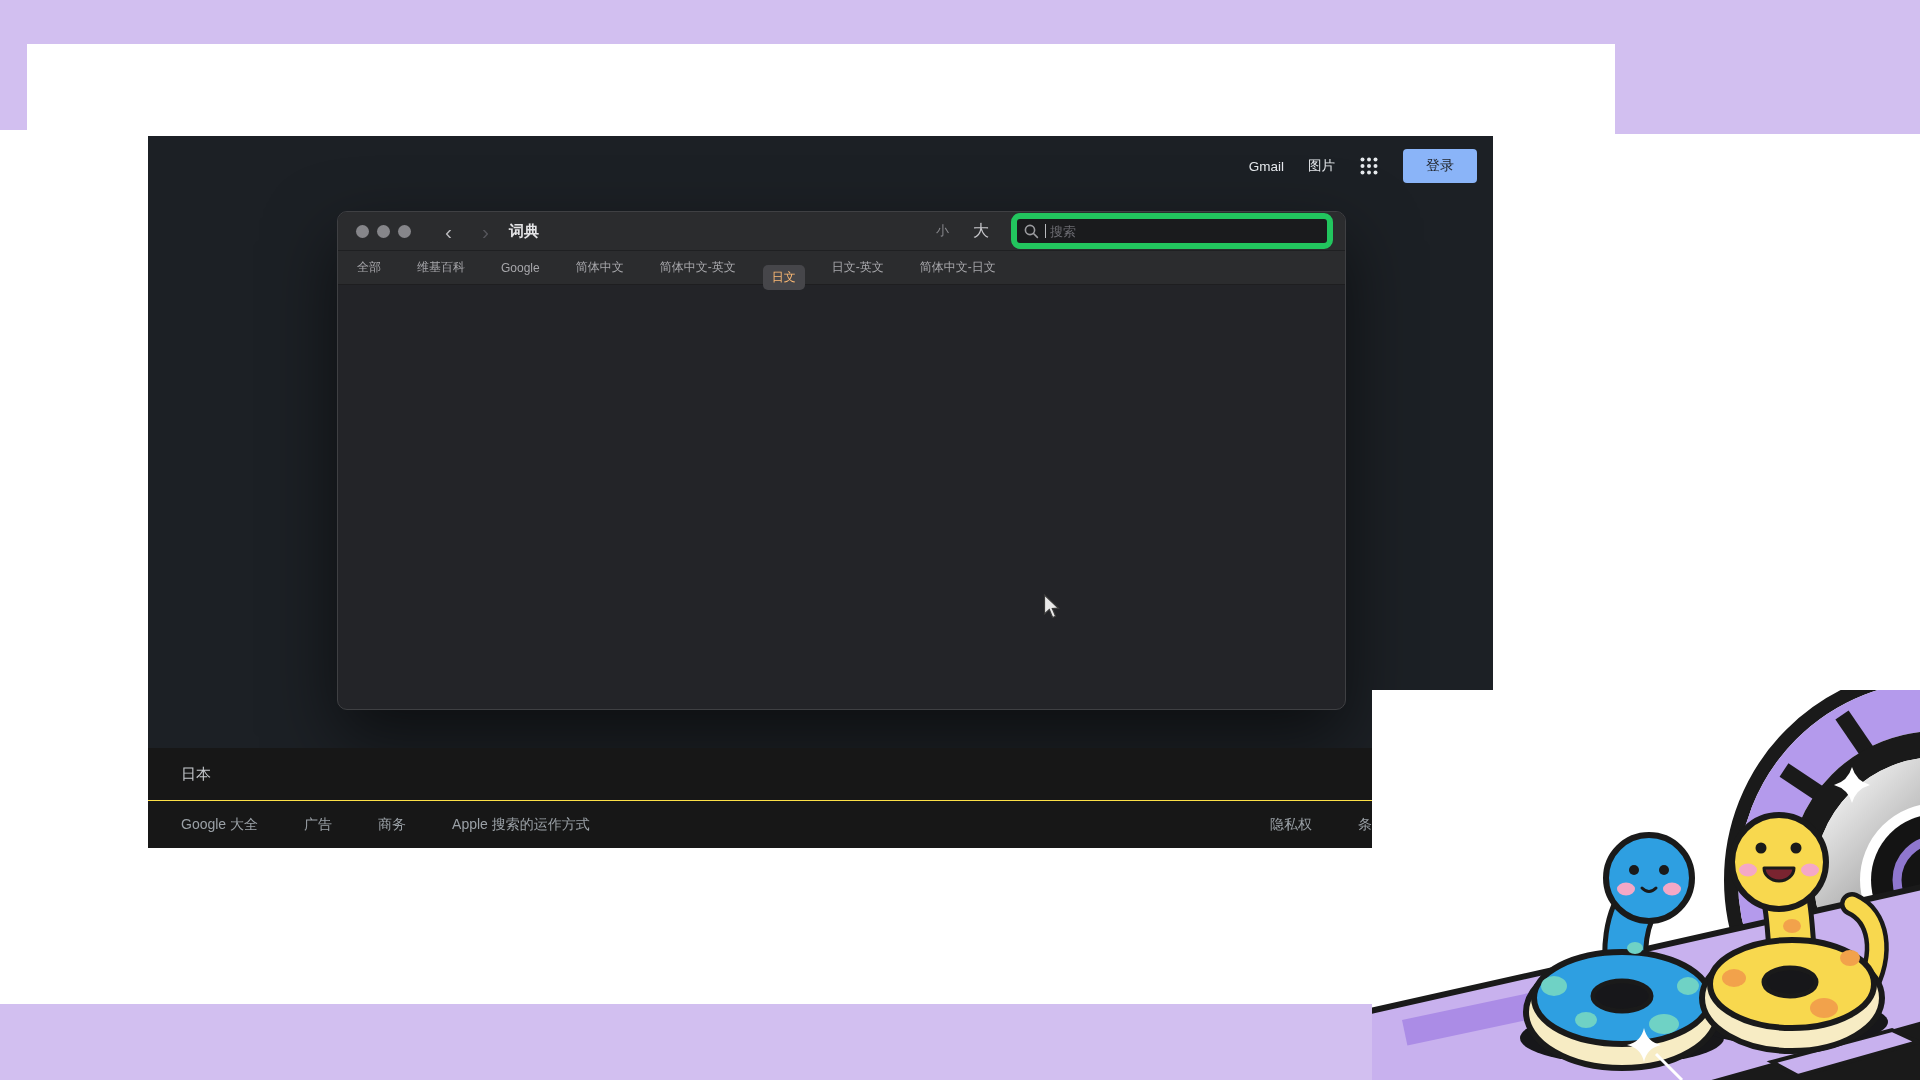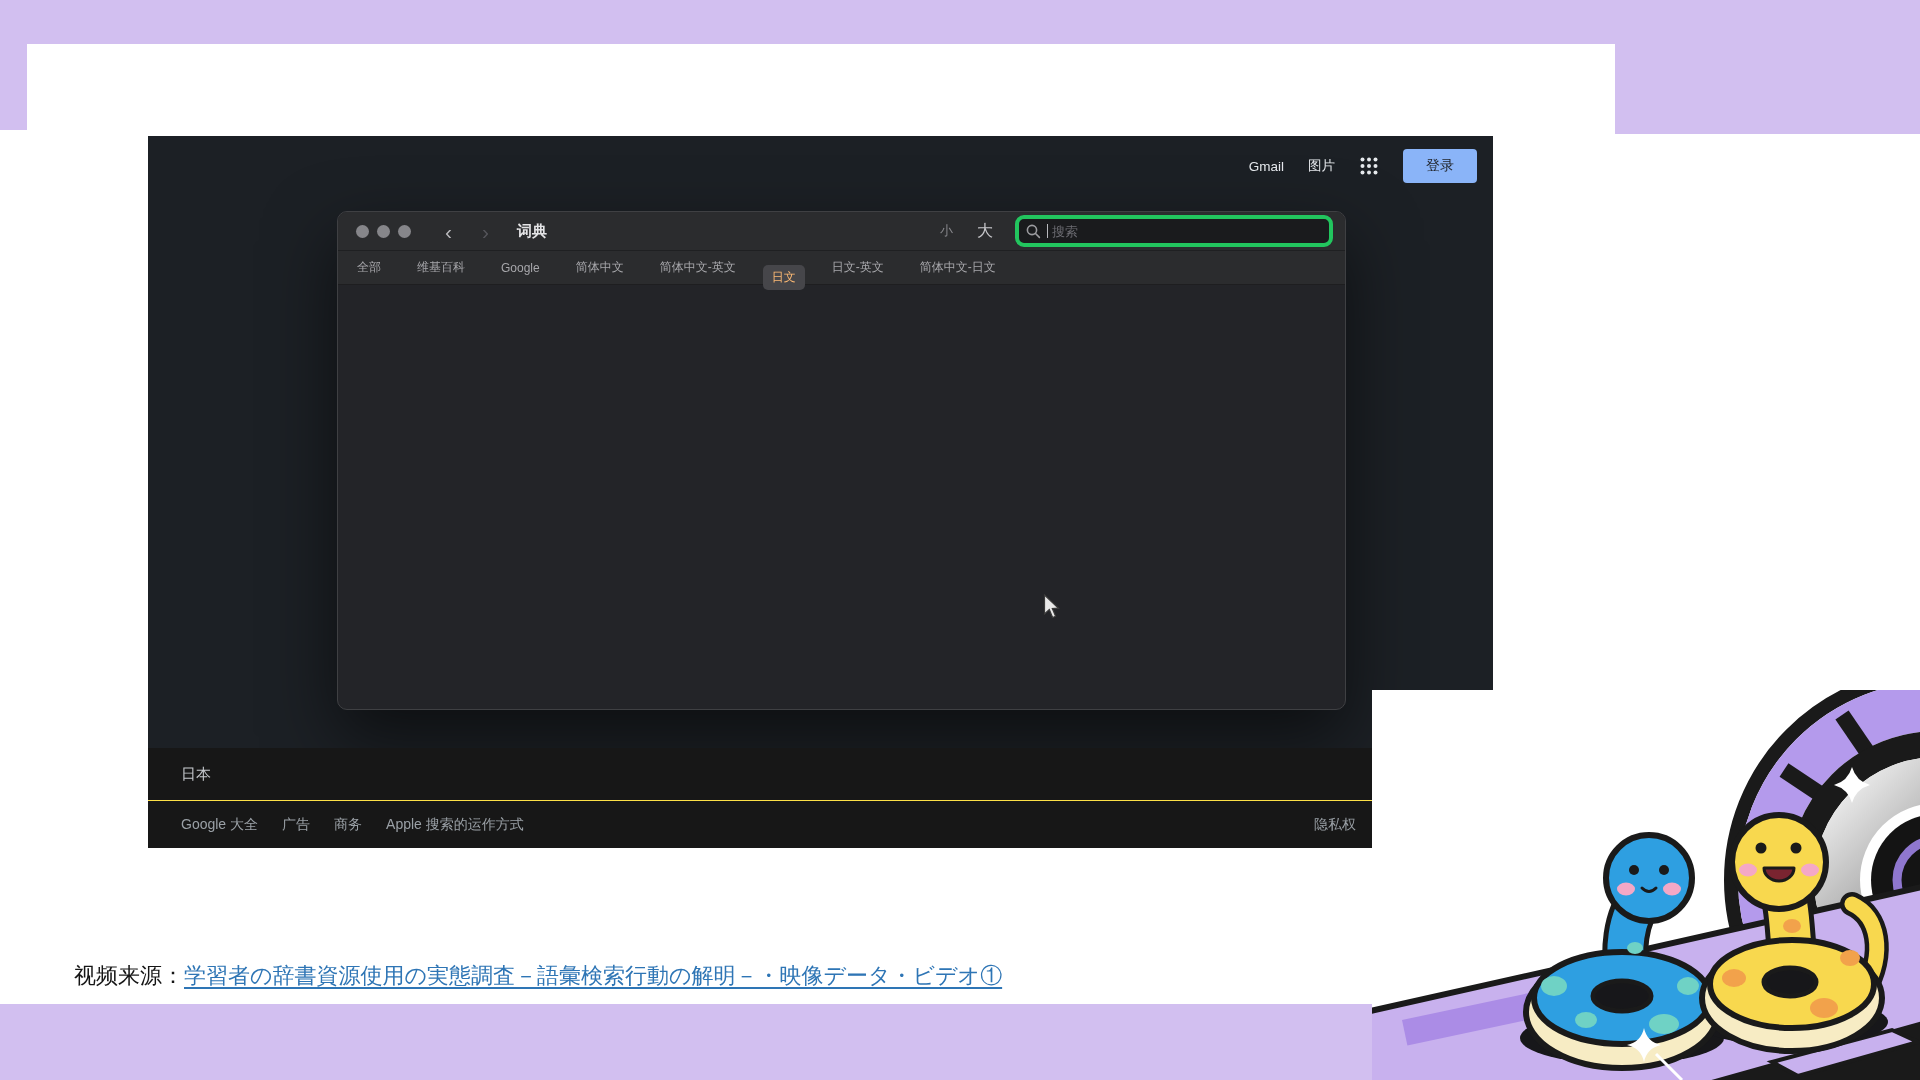--- a/index.html
+++ b/index.html
@@ -25,24 +25,24 @@
   .dwin{position:absolute;left:189px;top:75px;width:1007px;height:497px;border-radius:10px;
         background:#232428;border:1px solid #3f4043;box-shadow:0 28px 70px rgba(0,0,0,.55);
         overflow:hidden;}
   .dtitlebar{height:38px;background:#2b2c2e;border-bottom:1px solid #1f2022;
              display:flex;align-items:center;padding:0 10px;}
   .dot{width:13px;height:13px;border-radius:50%;background:#86868a;margin-right:8px;}
   .dot:first-child{margin-left:8px;}
   .navchev{font-size:21px;line-height:1;padding:0 4px;}
   .chev-back{color:#b9b9bc;margin-left:22px;}
   .chev-fwd{color:#55555a;margin-left:22px;}
-  .dtitle{margin-left:24px;font-size:15px;font-weight:bold;color:#e4e4e6;}
+  .dtitle{margin-left:16px;font-size:15px;font-weight:bold;color:#e4e4e6;}
   .size-small{margin-left:auto;font-size:13px;color:#88888d;padding:0 6px;}
   .size-large{font-size:16px;color:#c8c8cc;margin:0 18px 0 14px;padding:0 4px;}
-  .searchbox{width:296px;height:24px;border:4px solid #22c55e;border-radius:9px;background:#1a1b1d;
+  .searchbox{width:296px;height:24px;border:6px solid #22c55e;border-radius:9px;background:#1a1b1d;
              display:flex;align-items:center;padding:0 7px;margin-right:2px;}
   .searchbox svg{flex:0 0 auto;}
   .caret{width:1px;height:14px;background:#b9b9bd;margin:0 2px 0 6px;}
   .searchbox input{flex:1;background:transparent;border:none;outline:none;color:#ddd;
                    font-size:13px;min-width:0;font-family:"Liberation Sans",sans-serif;}
   .searchbox input::placeholder{color:#6c6c72;}
 
   .dtabs{height:33px;background:#2b2c2e;border-bottom:1px solid #1e1e20;
          display:flex;align-items:center;padding-left:10px;gap:18px;}
   .dtab{font-size:12px;color:#a7a7ab;padding:4px 9px;border-radius:5px;cursor:pointer;white-space:nowrap;}
@@ -51,21 +51,21 @@
   .dcontent{position:relative;height:424px;background:#232428;text-align:center;}
   .prompt{padding-top:35px;font-size:17px;color:#97979b;letter-spacing:1px;}
   .dictname{margin-top:23px;font-size:19px;color:#9b9b9f;letter-spacing:2px;}
 
   
   .gfooter{position:absolute;left:0;right:0;bottom:0;background:#171717;}
   .gfooter-row1{height:52px;line-height:52px;padding-left:33px;font-size:15px;color:#c4c7cc;
                 border-bottom:1px solid #fde047;}
   .gfooter-row2{height:47px;display:flex;align-items:center;justify-content:space-between;
                 padding:0 33px;font-size:14px;color:#9aa0a6;}
-  .flinks{display:flex;gap:24px;}
+  .flinks{display:flex;gap:46px;}
   .flink{cursor:pointer;}
 
   
   .cursor{position:absolute;left:1043px;top:594px;}
 
   
   .caption{position:absolute;left:74px;top:961px;font-family:"Liberation Serif", serif;
            font-size:22px;color:#151515;white-space:nowrap;}
   .caption a{color:#2e75b5;text-decoration:underline;text-underline-offset:4px;cursor:pointer;}
 
@@ -155,23 +155,20 @@
       </div>
     </div>
   </div>
 
   <div class="cursor">
     <svg width="19" height="28" viewBox="0 0 19 28">
       <path d="M1.5 1 L1.5 20 L6.3 15.6 L9.6 23.5 L12.6 22.2 L9.3 14.5 L15.5 14.2 Z" fill="#e9e9e9" stroke="#3a3a3a" stroke-width="1.2"></path>
     </svg>
   </div>
 
-  <div class="caption">
-    <span>视频来源：</span><a>学習者の辞書資源使用の実態調査－語彙検索行動の解明－・映像データ・ビデオ①</a>
-  </div>
 
   <svg class="illus" viewBox="0 0 548 390">
     <defs>
       <linearGradient id="silver" x1="0" y1="0" x2="1" y2="1">
         <stop offset="0" stop-color="#f2f2f2"></stop>
         <stop offset="0.5" stop-color="#9a9a9a"></stop>
         <stop offset="1" stop-color="#e0e0e0"></stop>
       </linearGradient>
     </defs>
     <rect x="0" y="0" width="548" height="390" fill="#ffffff"></rect>

